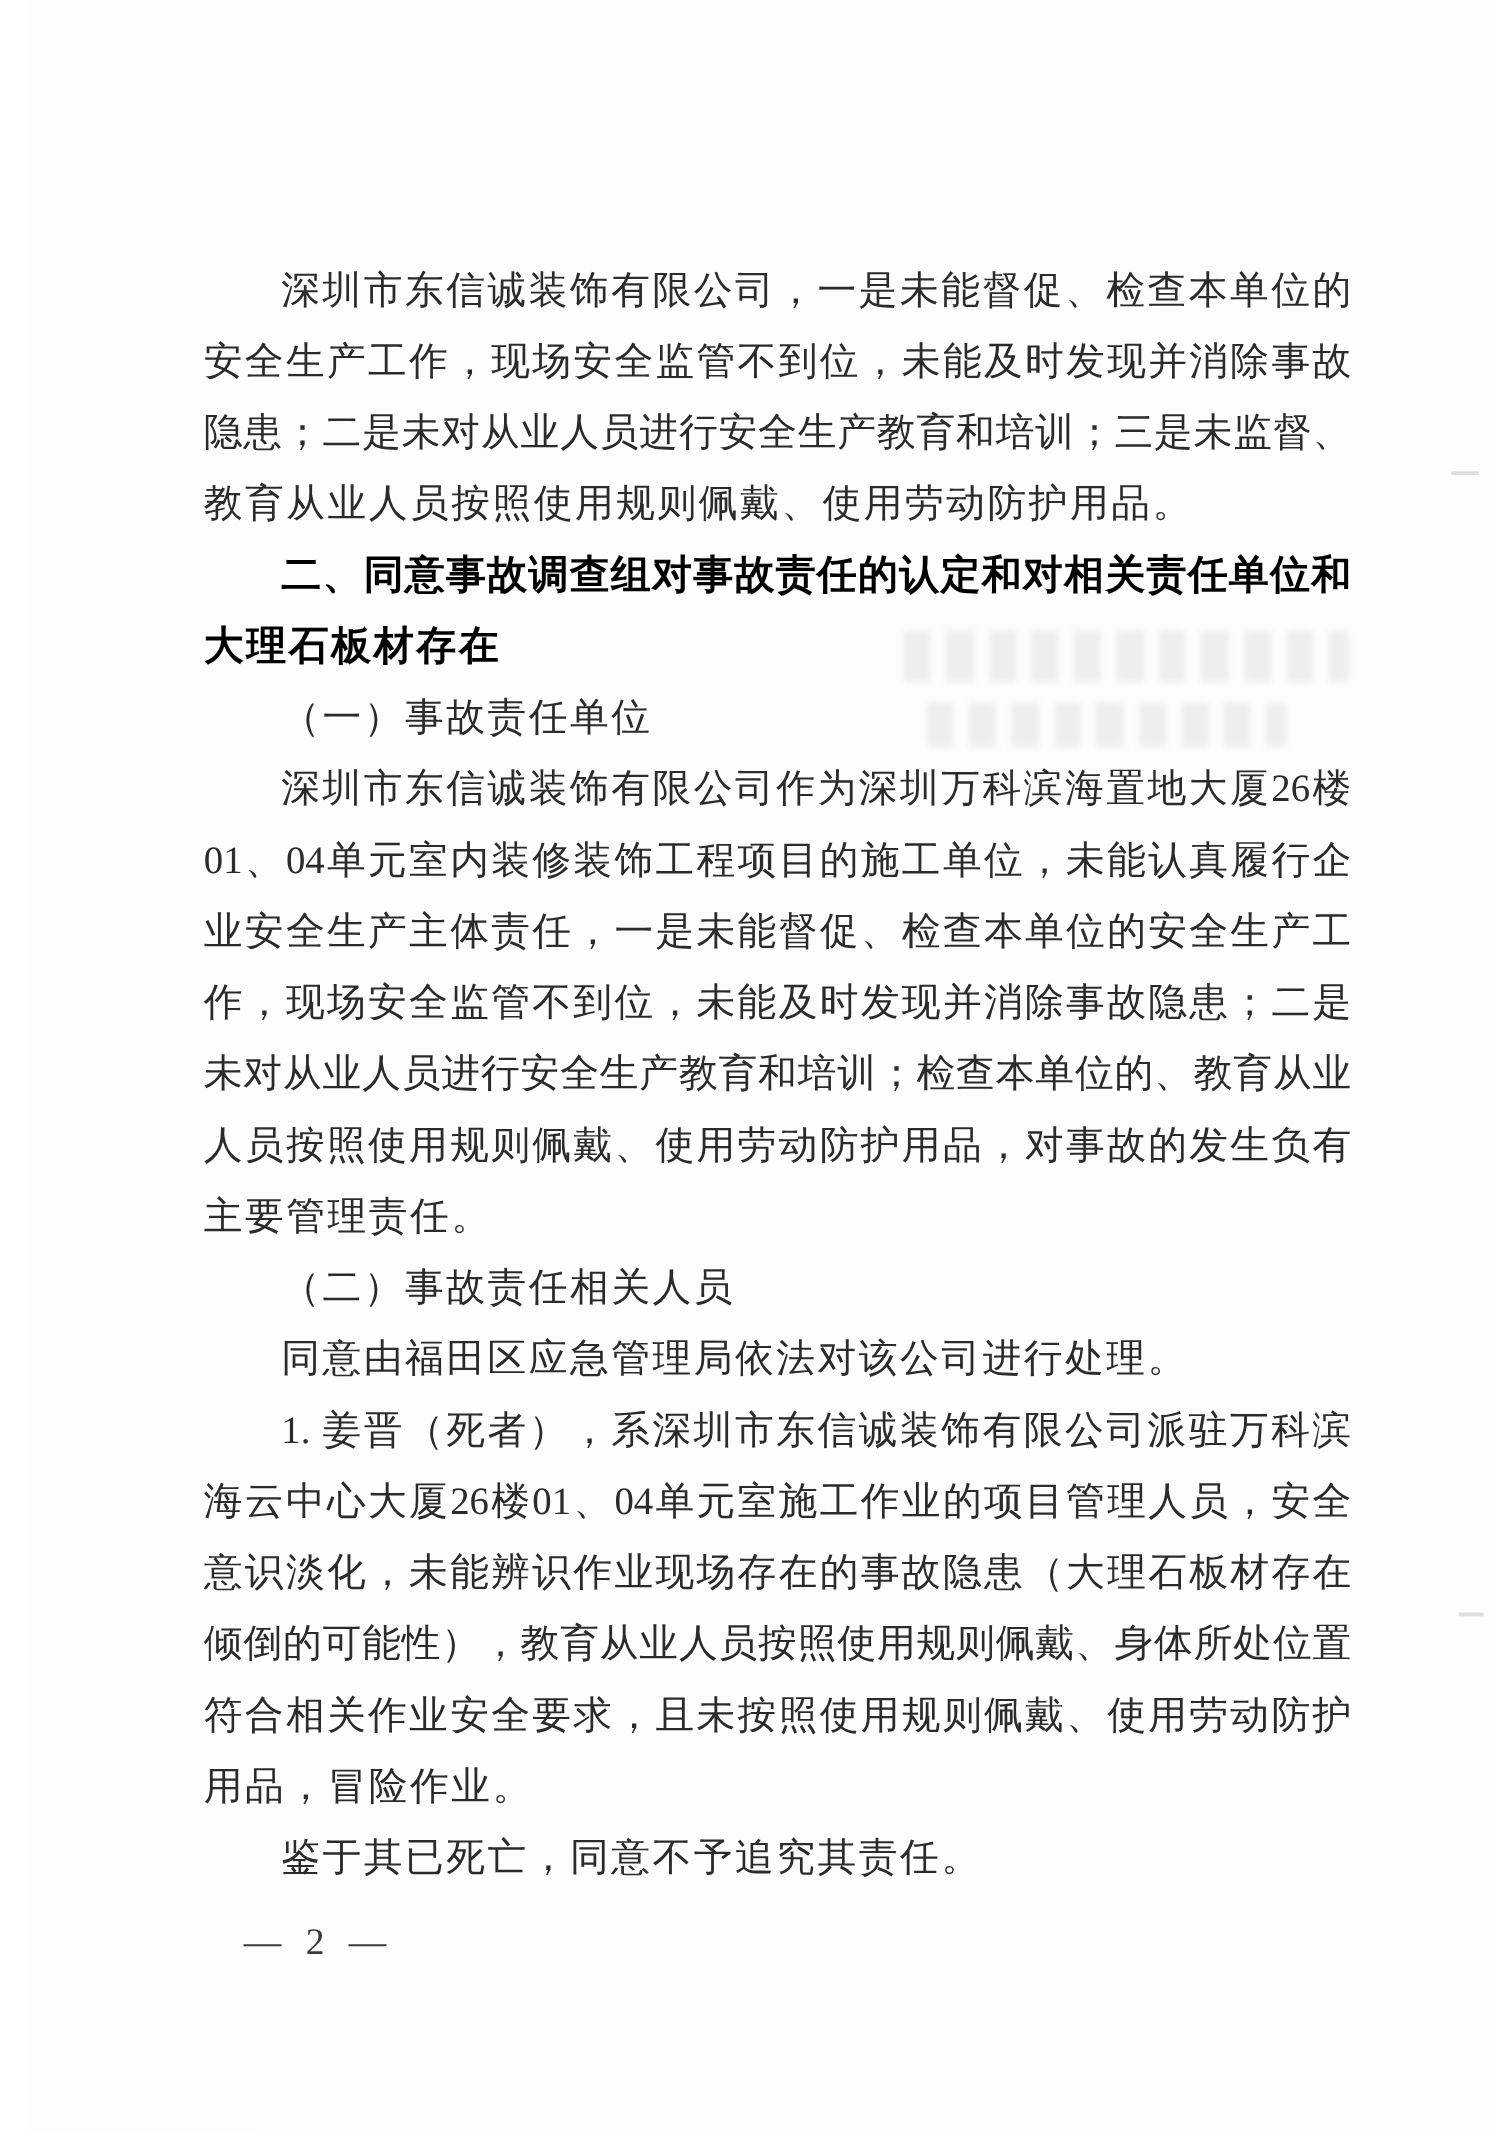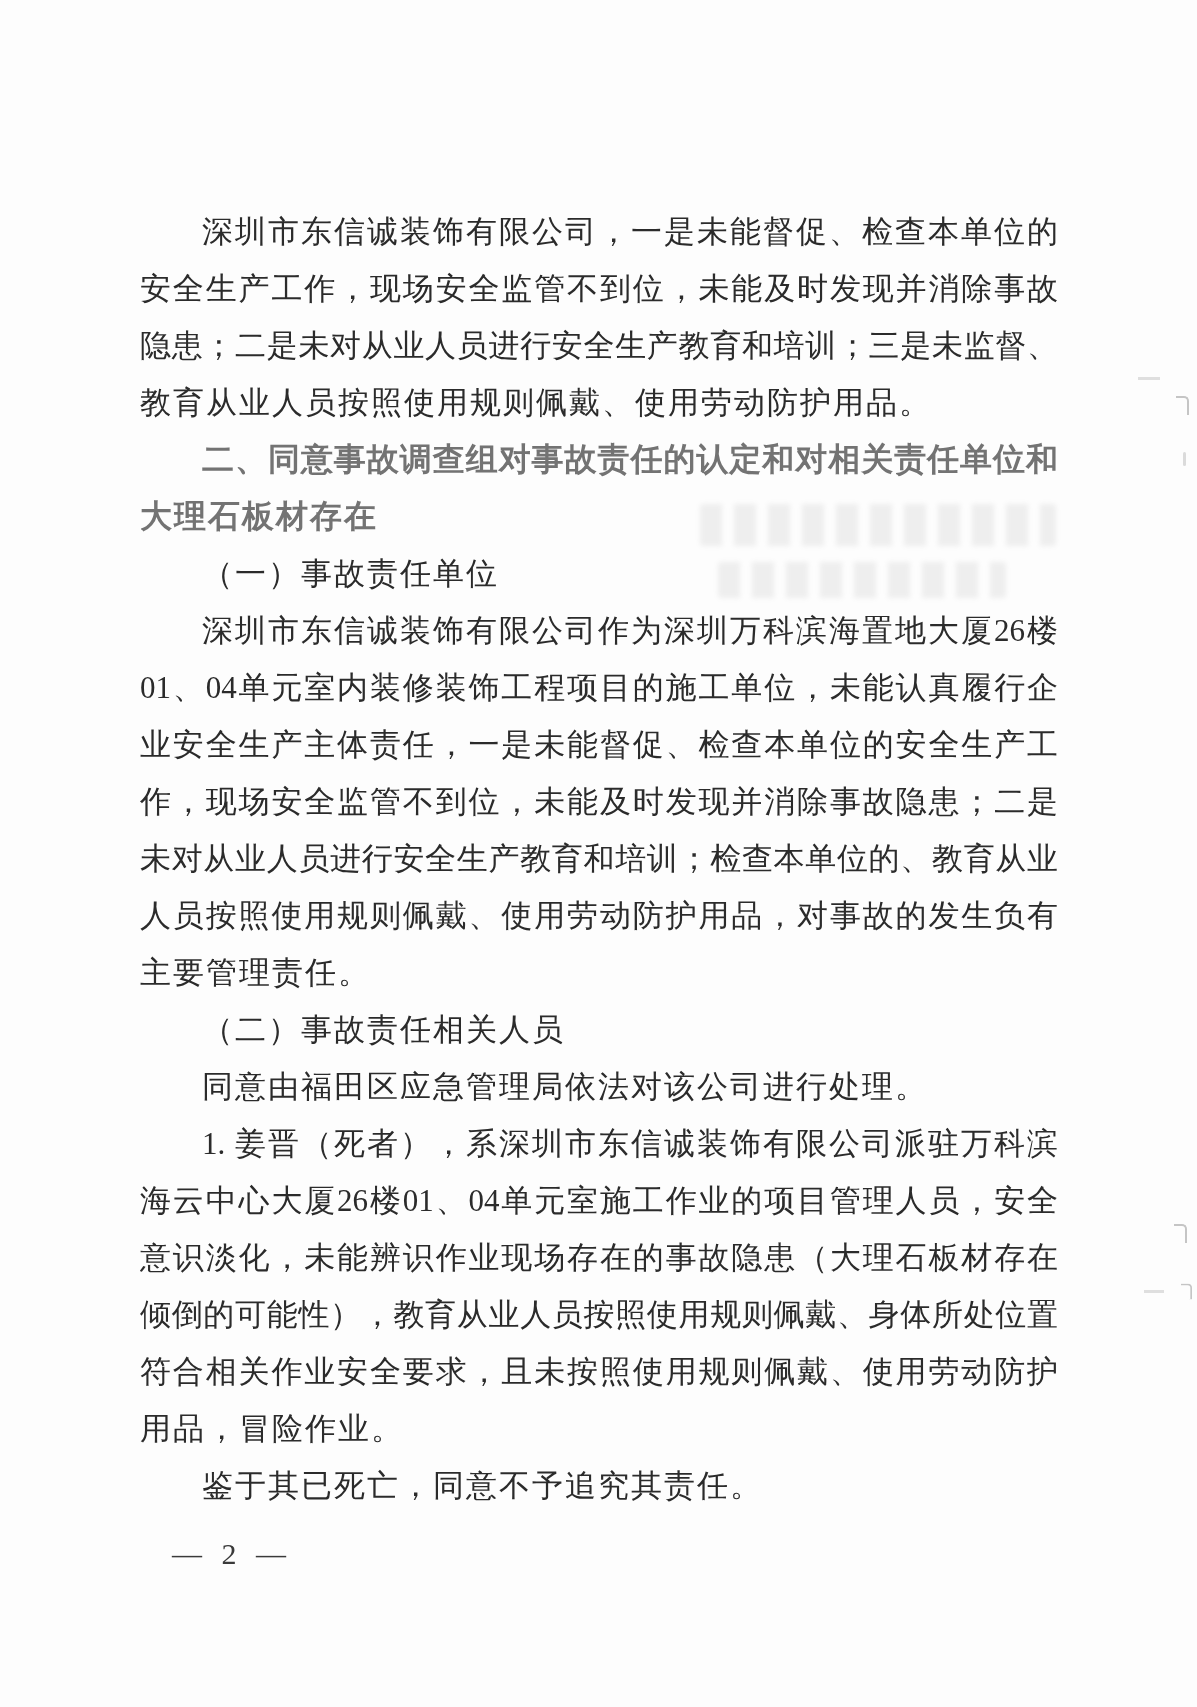--- a/index.html
+++ b/index.html
@@ -6,20 +6,21 @@
   body {
     width: 1197px; height: 1707px;
     background: #ffffff;
     position: relative;
     overflow: hidden;
     font-family: "Liberation Serif", "DejaVu Serif", serif;
   }
   .page {
     position: absolute; inset: 0;
     background: #fdfdfd;
+    margin-left: 23px;
   }
   
   .text-block {
     position: absolute;
     left: 140px; top: 203px;
     width: 918px;
   }
   .ln {
     margin: 0;
     height: 57px;
@@ -34,21 +35,21 @@
   .jf {
     letter-spacing: 0;
     white-space: normal;
     text-align: justify;
     text-align-last: justify;
   }
   .indent { text-indent: 62px; }
   .hd {
     font-family: "Liberation Sans", "DejaVu Sans", sans-serif;
     font-weight: 700;
-    color: #737373;
+    color: #000000;
     font-size: 32px;
   }
   
   .footer {
     position: absolute;
     left: 172px; top: 1534px;
     height: 40px; line-height: 40px;
     font-size: 30px;
     color: #3a3a3a;
     letter-spacing: 6px;

